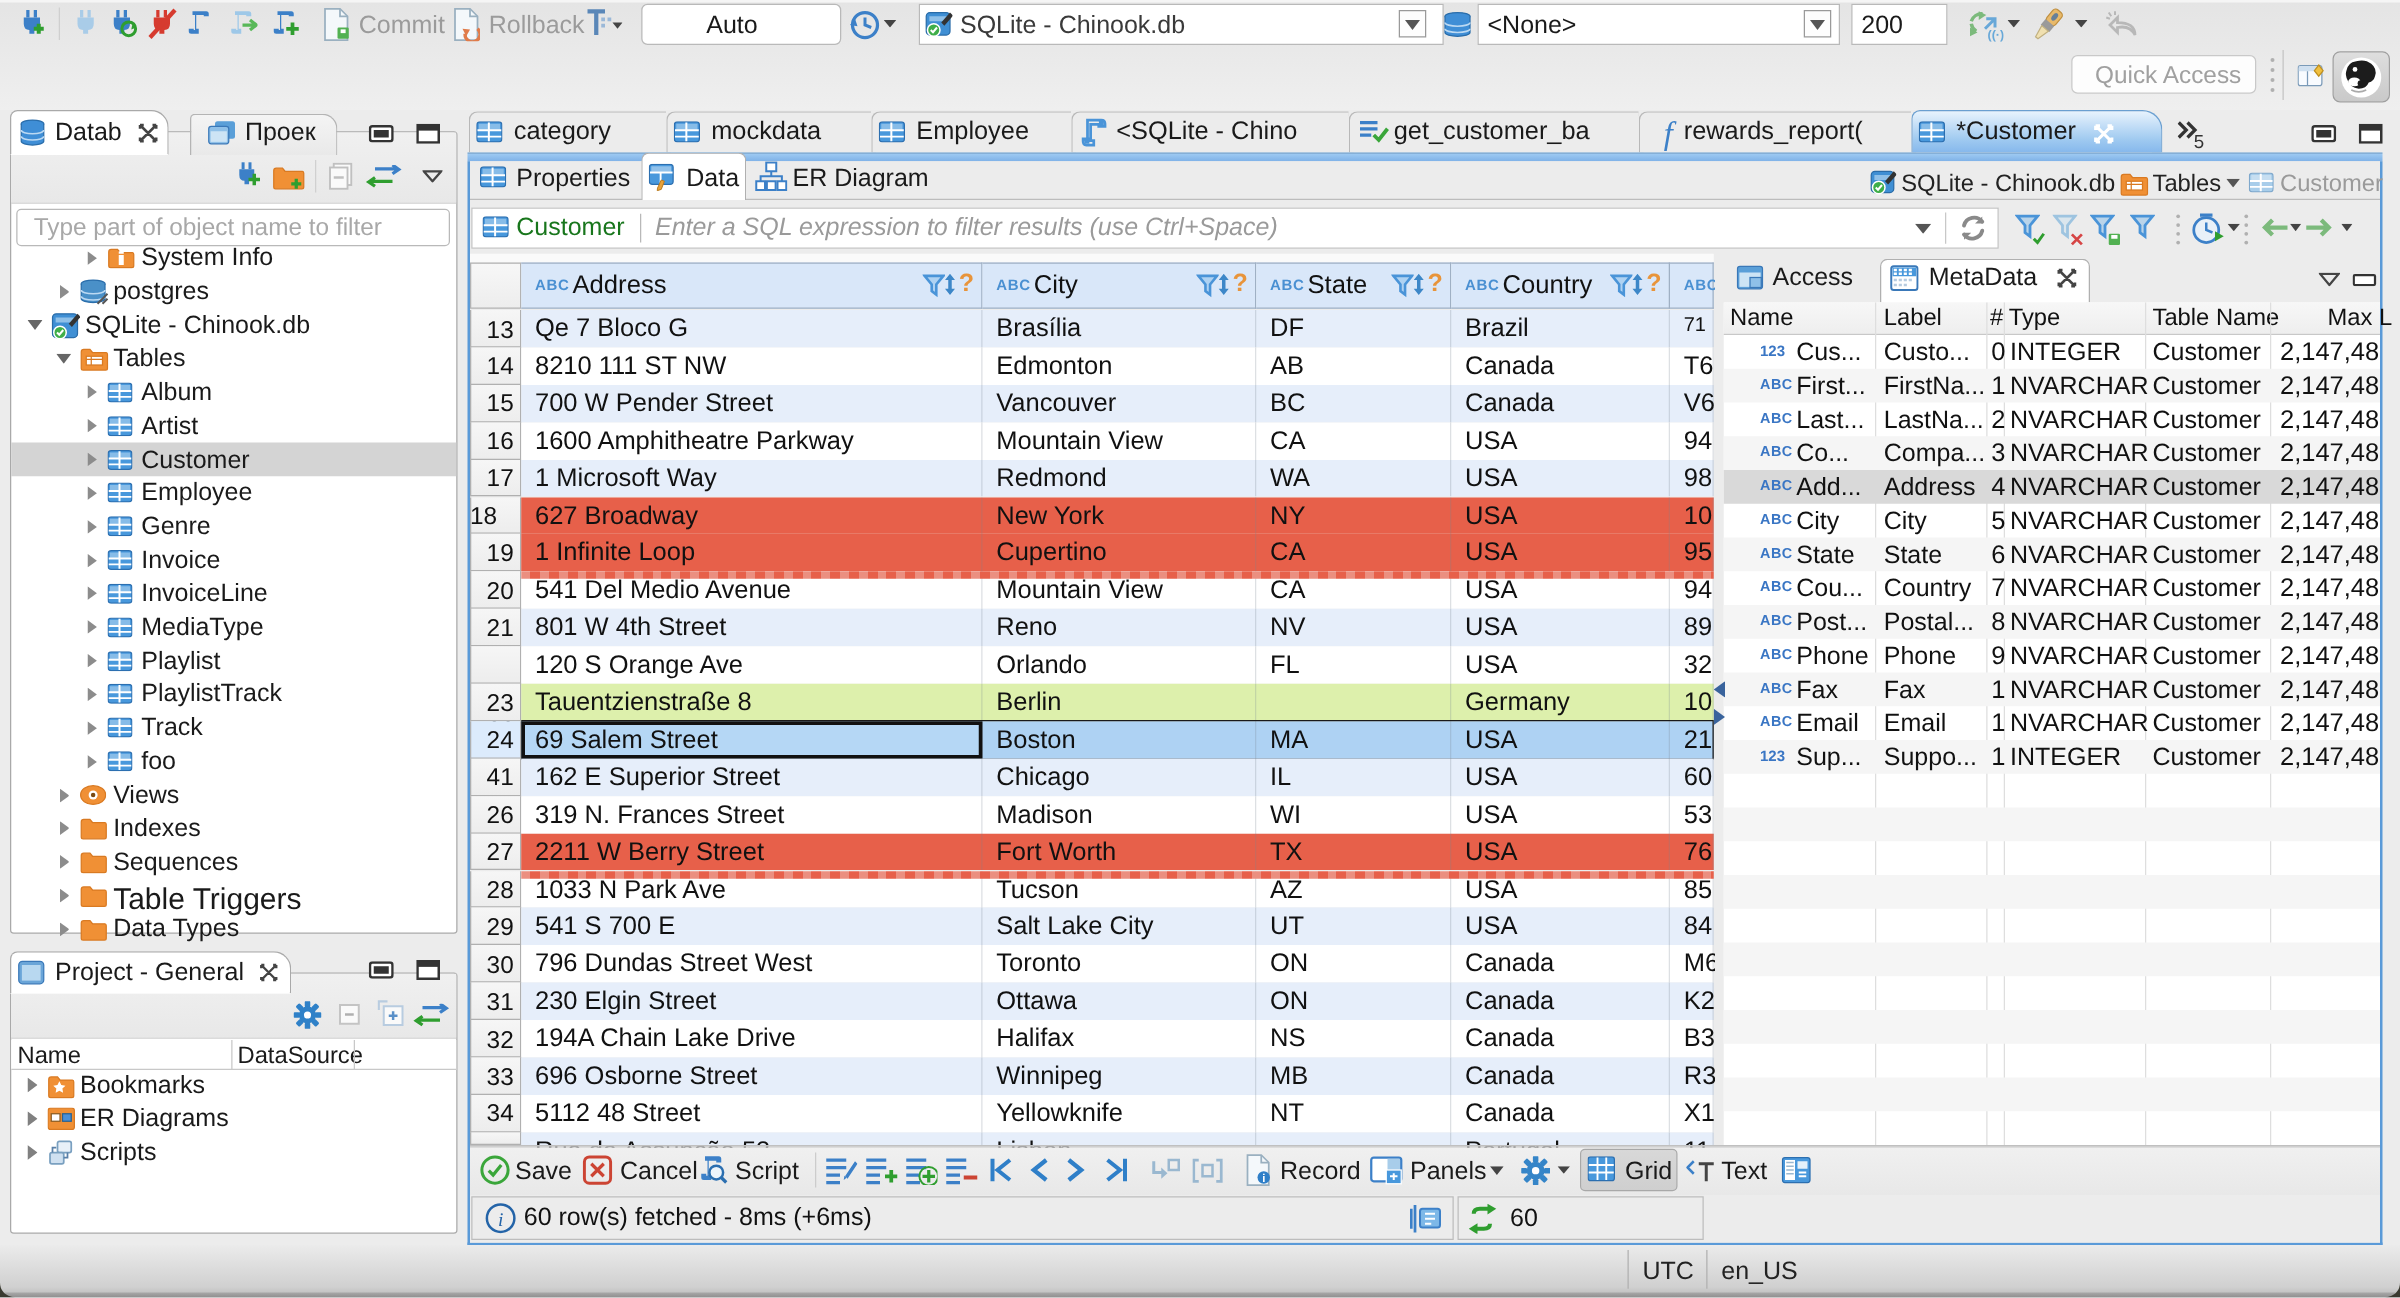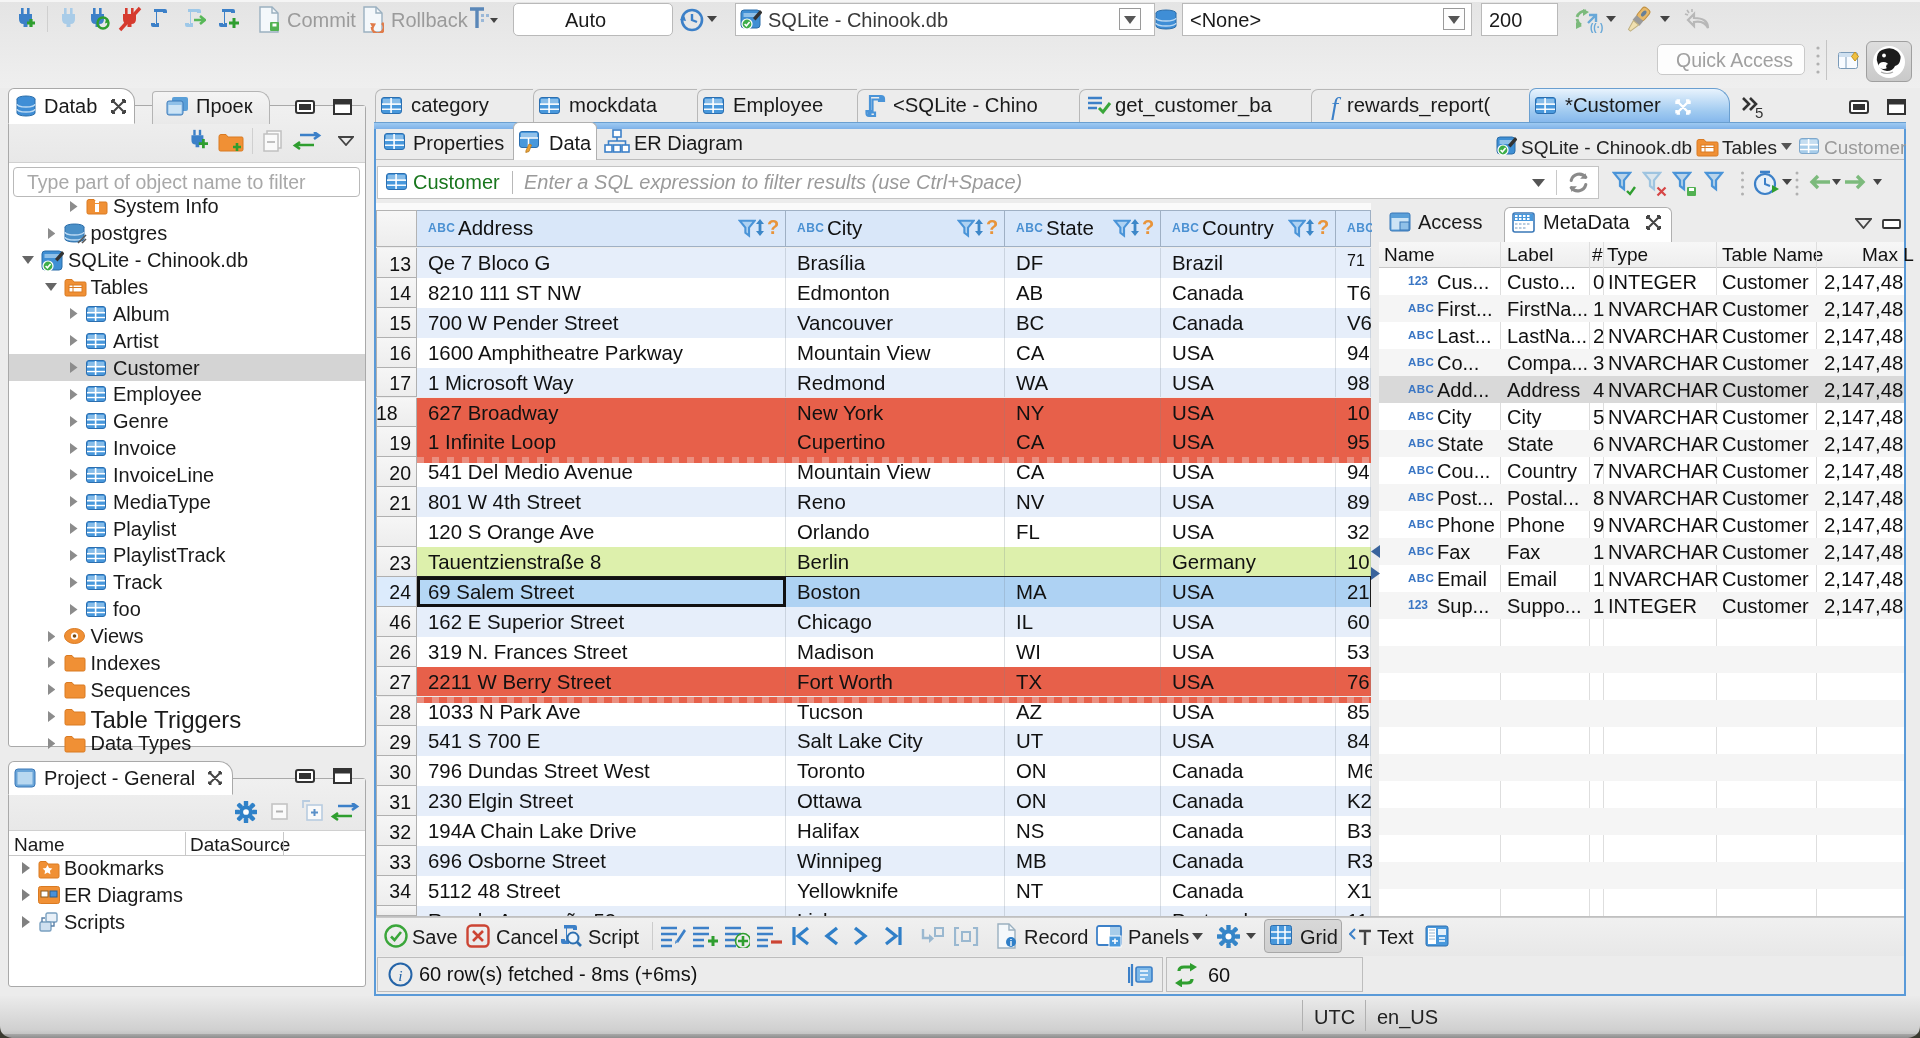--- a/index.html
+++ b/index.html
@@ -916,21 +916,21 @@
 <div style="position:absolute;left:1160px;top:576.9px;width:1px;height:29.9px;background:rgba(120,130,145,0.25);"></div>
 <div class="ab" style="left:1016px;top:580.9px;font-size:20.4px;color:#111;white-space:pre;">MA</div>
 <div style="position:absolute;left:1335px;top:576.9px;width:1px;height:29.9px;background:rgba(120,130,145,0.25);"></div>
 <div class="ab" style="left:1172px;top:580.9px;font-size:20.4px;color:#111;white-space:pre;">USA</div>
 <div style="position:absolute;left:1370px;top:576.9px;width:1px;height:29.9px;background:rgba(120,130,145,0.25);"></div>
 <div class="ab" style="left:1347px;top:580.9px;font-size:20.4px;color:#111;white-space:pre;">21</div>
 <div style="position:absolute;left:417px;top:575.9px;width:954px;height:31.9px;border:1px solid #1a1a1a;"></div>
 <div style="position:absolute;left:417px;top:576.9px;width:369px;height:29.9px;border:3px solid #111;background:#b5d7f5;"></div>
 <div class="ab" style="left:428px;top:580.9px;font-size:20.4px;color:#111;">69 Salem Street</div>
 <div style="position:absolute;left:376px;top:606.8px;width:41px;height:29.9px;background:linear-gradient(#f6f6f6,#ededed);border:1px solid #b0b0b0;border-top:none;"></div>
-<div class="ab" style="left:376px;top:611.3px;width:35px;text-align:right;font-size:19.5px;color:#111;">46</div>
+<div class="ab" style="left:376px;top:611.3px;width:35px;text-align:right;font-size:19.5px;color:#111;">41</div>
 <div style="position:absolute;left:417px;top:606.8px;width:954px;height:29.9px;background:#e6eefa;"></div>
 <div style="position:absolute;left:785px;top:606.8px;width:1px;height:29.9px;background:rgba(120,130,145,0.25);"></div>
 <div class="ab" style="left:428px;top:610.8px;font-size:20.4px;color:#111;white-space:pre;">162 E Superior Street</div>
 <div style="position:absolute;left:1004px;top:606.8px;width:1px;height:29.9px;background:rgba(120,130,145,0.25);"></div>
 <div class="ab" style="left:797px;top:610.8px;font-size:20.4px;color:#111;white-space:pre;">Chicago</div>
 <div style="position:absolute;left:1160px;top:606.8px;width:1px;height:29.9px;background:rgba(120,130,145,0.25);"></div>
 <div class="ab" style="left:1016px;top:610.8px;font-size:20.4px;color:#111;white-space:pre;">IL</div>
 <div style="position:absolute;left:1335px;top:606.8px;width:1px;height:29.9px;background:rgba(120,130,145,0.25);"></div>
 <div class="ab" style="left:1172px;top:610.8px;font-size:20.4px;color:#111;white-space:pre;">USA</div>
 <div style="position:absolute;left:1370px;top:606.8px;width:1px;height:29.9px;background:rgba(120,130,145,0.25);"></div>

